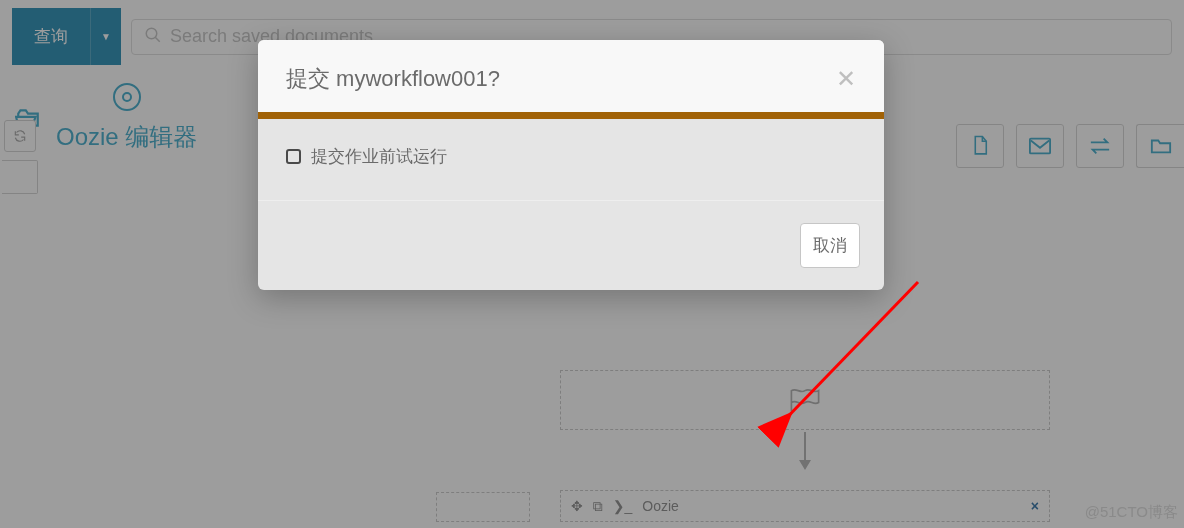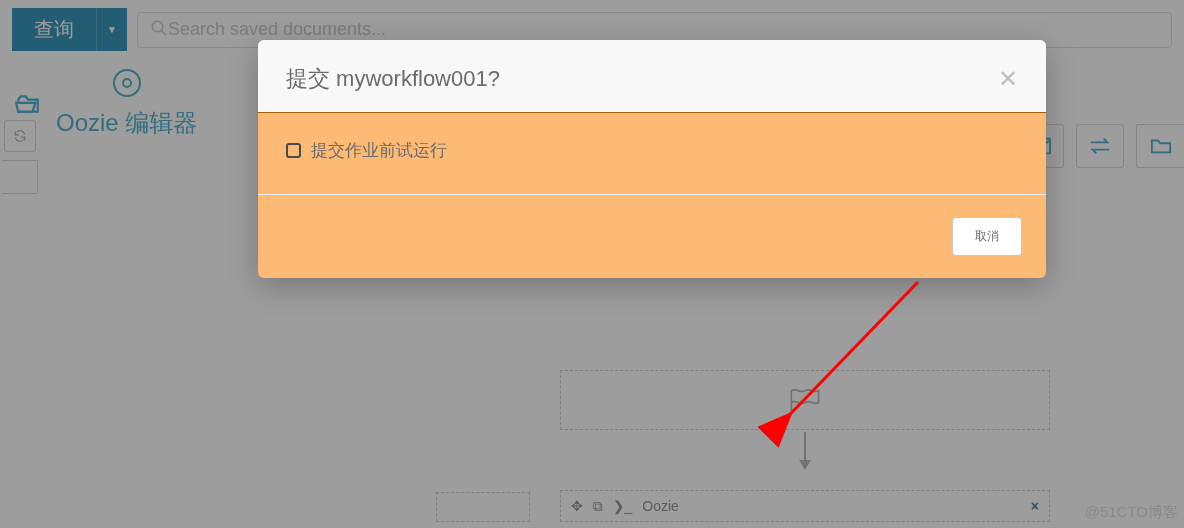--- a/index.html
+++ b/index.html
@@ -1,23 +1,23 @@
 <!DOCTYPE html>
 <html><head>
 <meta charset="utf-8">
 <style>
 * { box-sizing: border-box; margin: 0; padding: 0; }
 body { font-family: -apple-system, "Helvetica Neue", Arial, sans-serif; background: #fff; width: 1184px; height: 528px; overflow: hidden; position: relative; }
 
 
 .topbar { display: flex; align-items: center; padding: 8px 12px; gap: 10px; }
 .query-group { display: flex; }
-.query-btn { background: #0b7fab; color: #fff; border: none; padding: 8px 22px; font-size: 20px; cursor: pointer; }
+.query-btn { background: #0b7fab; color: #fff; border: none; padding: 17px 22px; font-size: 17px; cursor: pointer; }
 .query-caret { background: #0b7fab; color: #fff; border: none; border-left: 1px solid rgba(255,255,255,.2); padding: 8px 10px; cursor: pointer; font-size: 10px; }
-.search-wrap { flex: 1; display: flex; align-items: center; border: 1px solid #d8d8d8; border-radius: 4px; padding: 6px 12px; color: #bbb; }
+.search-wrap { flex: 1; display: flex; align-items: center; border: 1px solid #d8d8d8; border-radius: 4px; padding: 6px 12px; color: #bbb; gap: 8px; }
 .search-wrap input { border: none; outline: none; flex: 1; font-size: 18px; color: #888; background: transparent; }
 .search-wrap input::placeholder { color: #bbb; }
 
 
 .subhead { display: flex; align-items: center; padding: 10px 14px 14px; gap: 14px; color: #29a0c4; }
 .open-icon { width: 28px; height: 24px; display: flex; align-items: center; justify-content: center; }
 .oozie-title { display: flex; align-items: center; gap: 10px; font-size: 24px; color: #29a0c4; flex-direction: column; }
 .oozie-circle { width: 28px; height: 28px; border: 2px solid #29a0c4; border-radius: 50%; display: flex; align-items: center; justify-content: center; }
 .oozie-dot { width: 10px; height: 10px; border: 2px solid #29a0c4; border-radius: 50%; }
 
@@ -37,29 +37,29 @@
 .arrow-down { width: 0; height: 0; margin: 30px auto 0; border-left: 6px solid transparent; border-right: 6px solid transparent; border-top: 10px solid #a8a8a8; position: relative; }
 .arrow-down::before { content: ""; position: absolute; top: -38px; left: -1px; width: 2px; height: 30px; background: #a8a8a8; }
 .shell-node { margin-top: 20px; border: 1px dashed #c0c0c0; height: 32px; display: flex; align-items: center; gap: 10px; padding: 0 10px; color: #7d7d7d; font-size: 14px; }
 .shell-node .del { margin-left: auto; color: #155f9a; font-weight: bold; cursor: pointer; }
 .placeholder-box { position: absolute; left: 436px; top: 492px; width: 94px; height: 30px; border: 1px dashed #c0c0c0; }
 
 
 .overlay { position: absolute; inset: 0; background: rgba(60,60,60,0.5); }
 
 
-.modal { position: absolute; left: 258px; top: 40px; width: 788px; background: #fdba74; border-radius: 6px; box-shadow: 0 8px 30px rgba(0,0,0,.25); overflow: hidden; }
+.modal { position: absolute; left: 258px; top: 40px; width: 626px; background: #e5e5e5; border-radius: 6px; box-shadow: 0 8px 30px rgba(0,0,0,.25); overflow: hidden; }
 .modal-head { display: flex; align-items: center; justify-content: space-between; padding: 24px 28px 18px; background: #f8f8f8; }
 .modal-title { font-size: 22px; color: #6b6b6b; font-weight: 400; }
 .modal-close { color: #bfbfbf; font-size: 24px; cursor: pointer; font-weight: 300; }
-.modal-body { padding: 26px 28px 32px; border-top: 1px solid #a16207; }
+.modal-body { padding: 26px 28px 32px; border-top: 7px solid #a16207; }
 .chk-line { display: flex; align-items: center; gap: 10px; color: #6b6b6b; font-size: 17px; }
 .chk { width: 15px; height: 15px; border: 2px solid #4a4a4a; border-radius: 3px; display: inline-block; }
 .modal-foot { border-top: 1px solid #eee; padding: 22px 24px; display: flex; justify-content: flex-end; gap: 10px; }
-.btn { padding: 10px 22px; font-size: 12px; border-radius: 4px; cursor: pointer; }
+.btn { padding: 10px 12px; font-size: 17px; border-radius: 4px; cursor: pointer; }
 .btn-cancel { background: #fff; border: 1px solid #c6c6c6; color: #6b6b6b; }
 .btn-submit { background: #0682ae; border: 1px solid #0682ae; color: #fff; }
 
 
 .red-arrow { position: absolute; left: 742px; top: 278px; width: 220px; height: 180px; pointer-events: none; }
 
 
 .watermark { position: absolute; right: 6px; bottom: 6px; color: #8a8a8a; font-size: 15px; }
 </style>
 </head>

